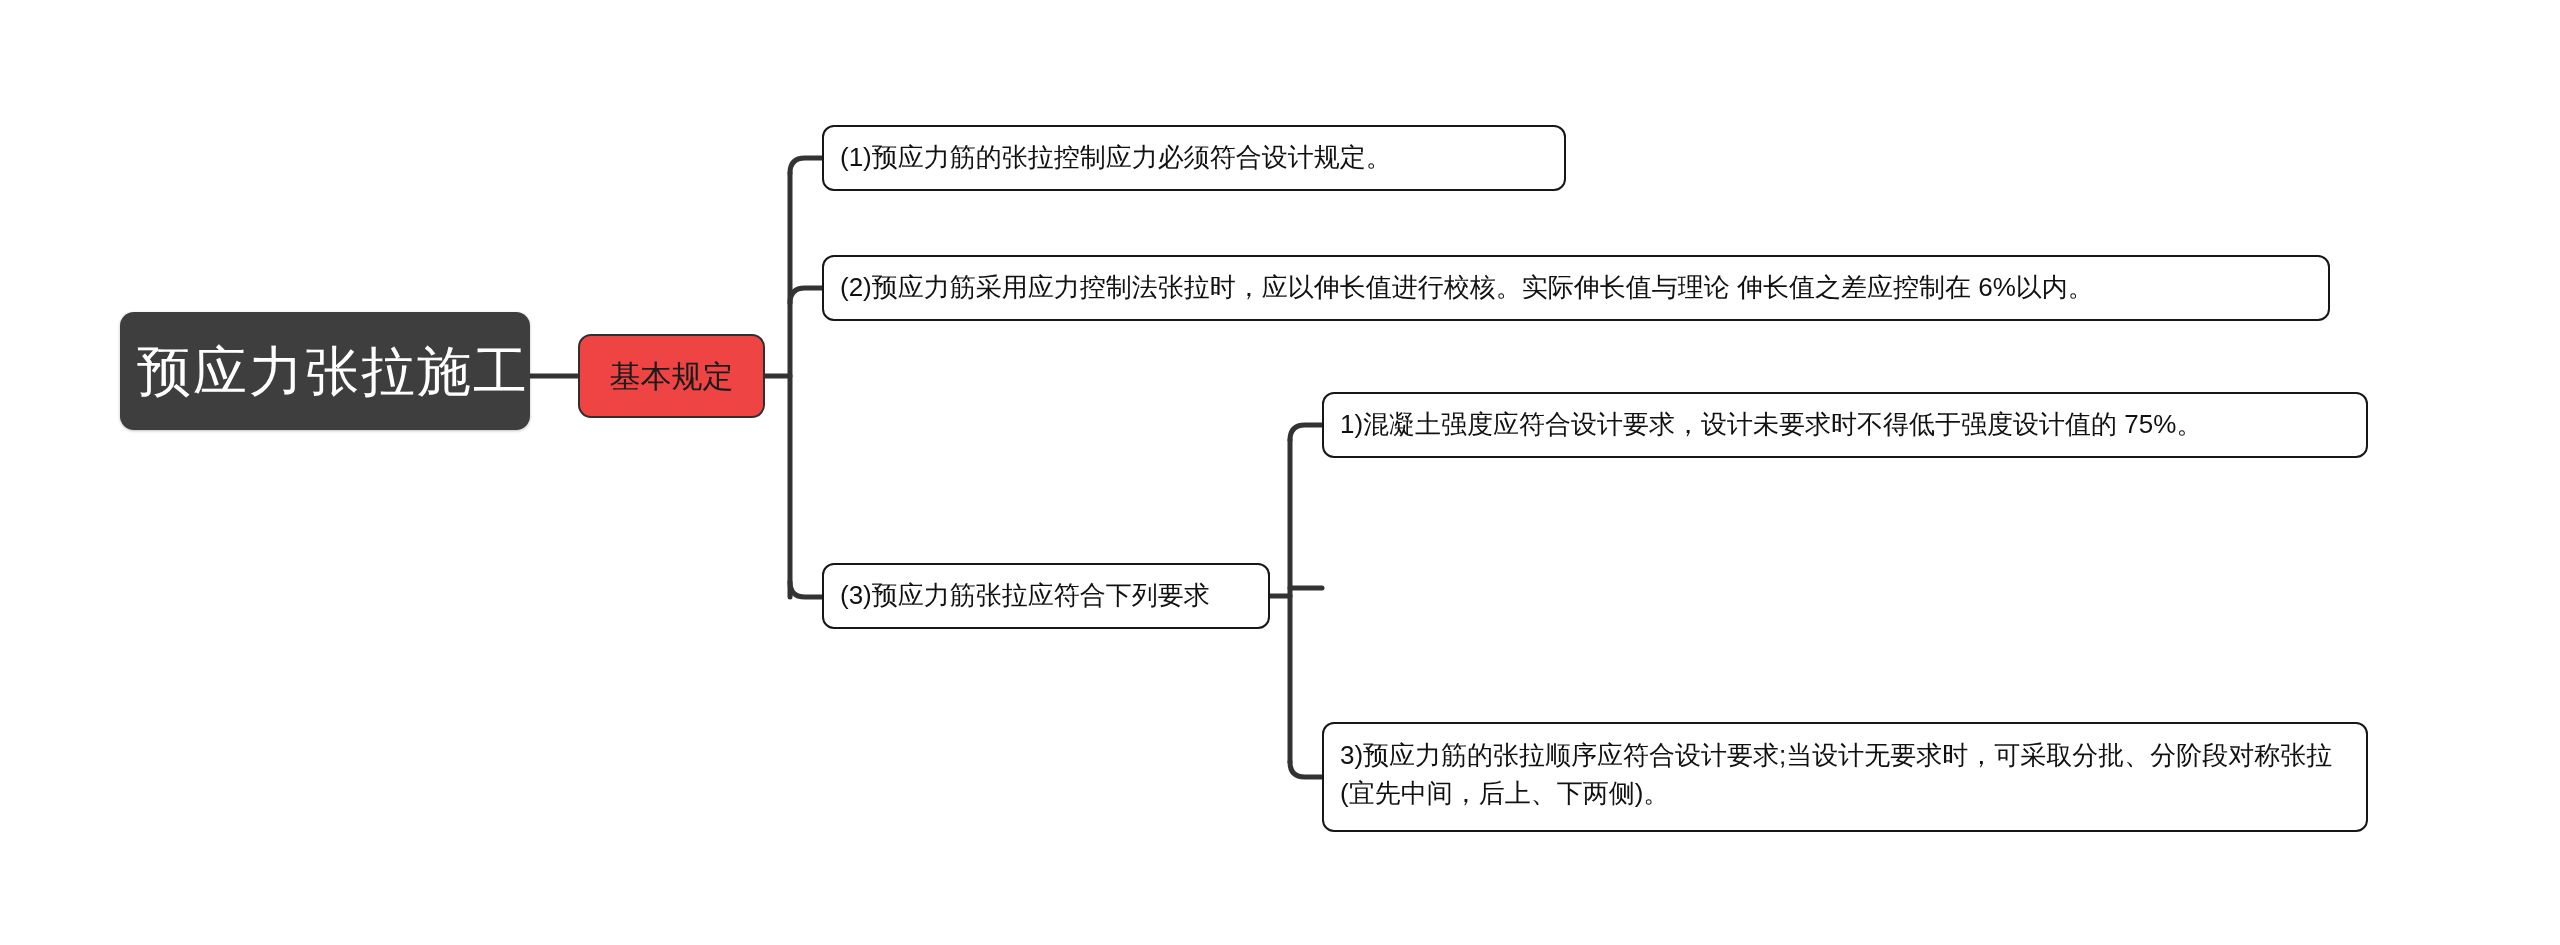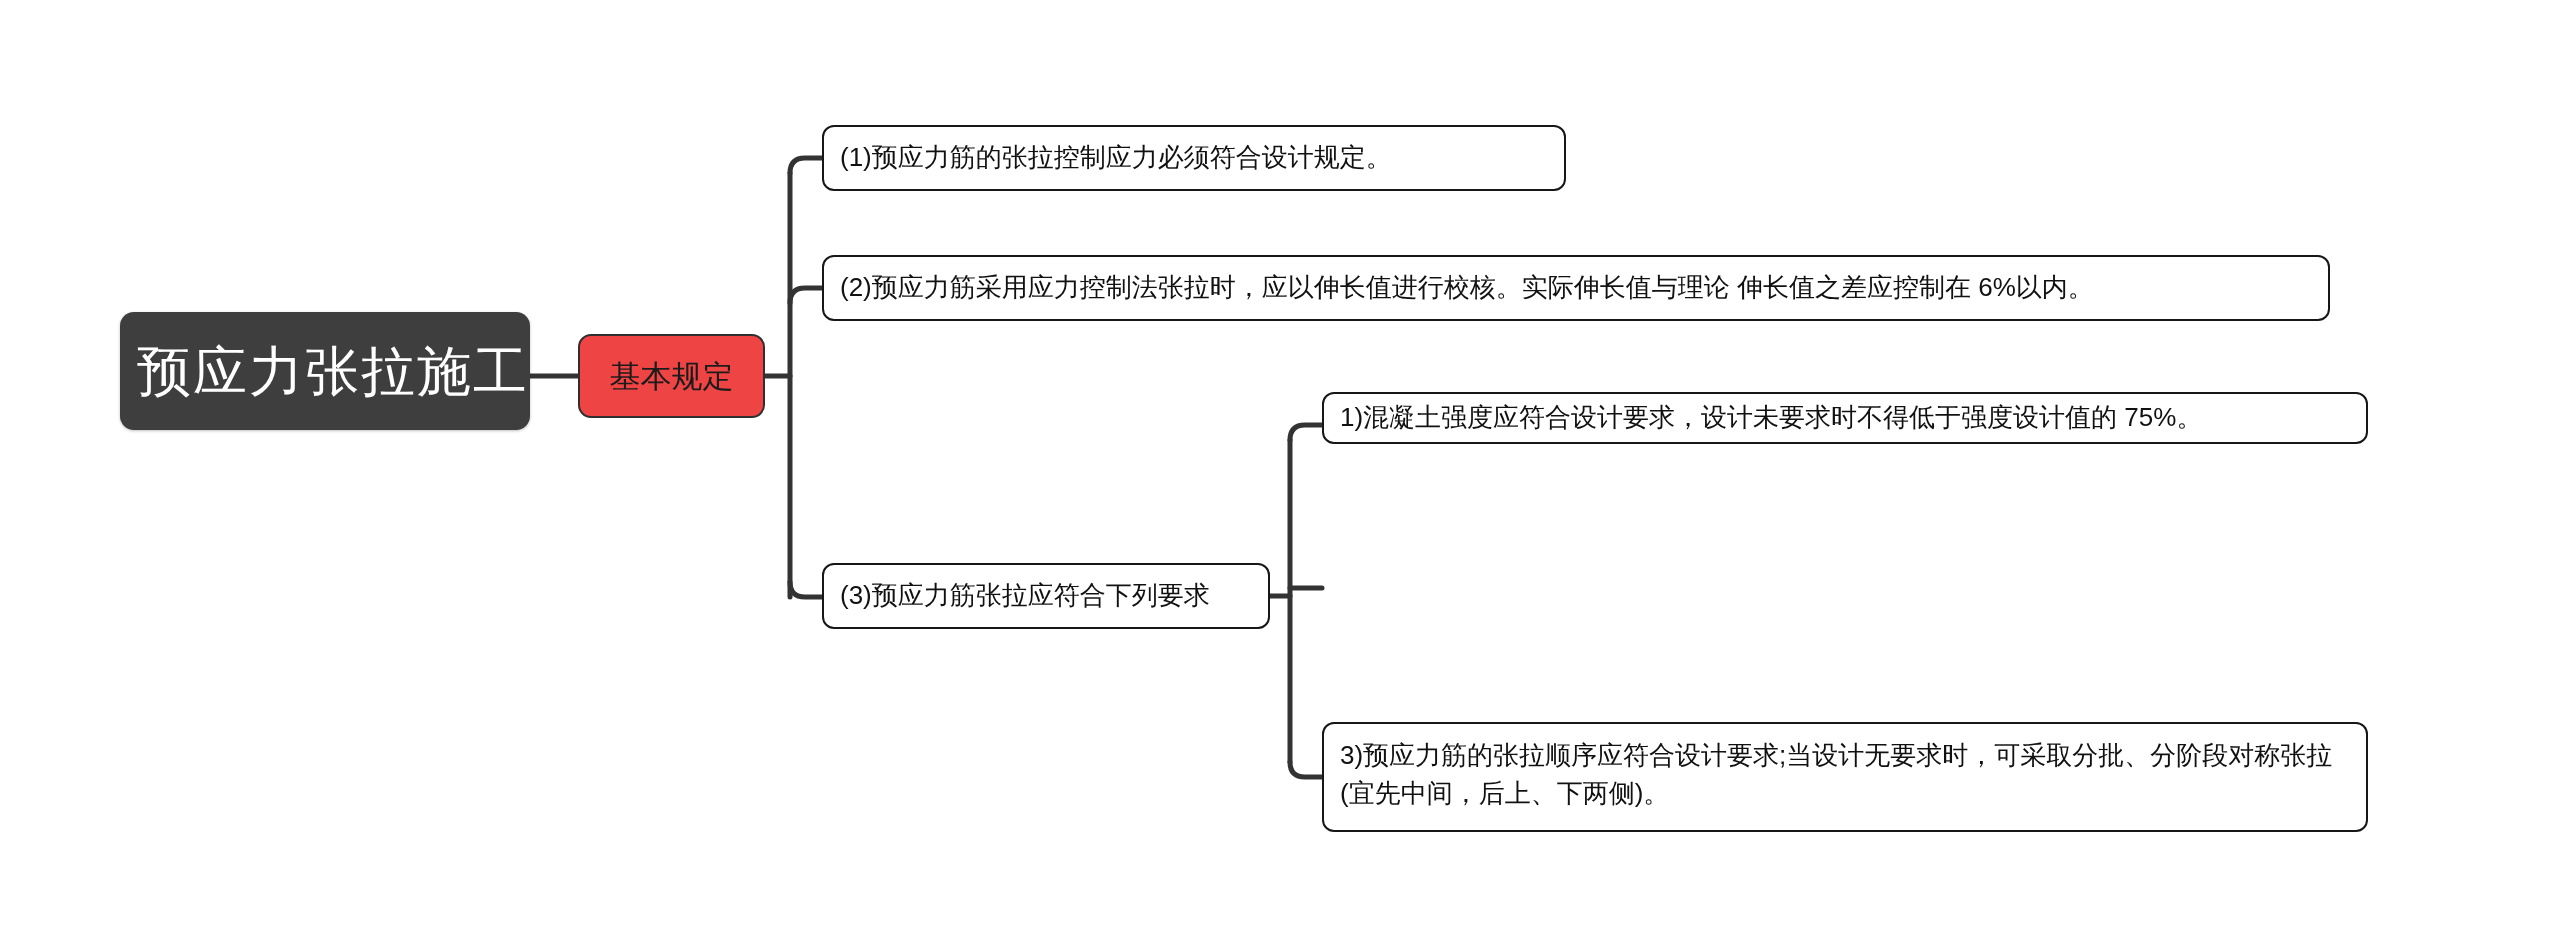--- a/index.html
+++ b/index.html
@@ -101,21 +101,21 @@
     display: block;
     width: 100%;
   }
 
   
   #leaf-1 { left: 822px;  top: 125px; width: 744px; height: 66px; }
   #leaf-2 { left: 822px;  top: 255px; width: 1508px; height: 66px; }
   #leaf-3 { left: 822px;  top: 563px; width: 448px; height: 66px; }
 
   
-  #leaf-3-1 { left: 1322px; top: 392px;  width: 1046px; height: 52px; }
+  #leaf-3-1 { left: 1322px; top: 392px;  width: 1046px; height: 66px; }
   #leaf-3-2 { left: 1322px; top: 512px;  width: 1120px; height: 152px; align-items: flex-start; padding-top: 13px; }
   #leaf-3-3 { left: 1322px; top: 722px;  width: 1046px; height: 110px; align-items: flex-start; padding-top: 13px; }
 </style>
 </head>
 <body>
 
 <div id="mindmap">
 
   <svg id="connectors" viewBox="0 0 2560 945" width="2560" height="945">
 

